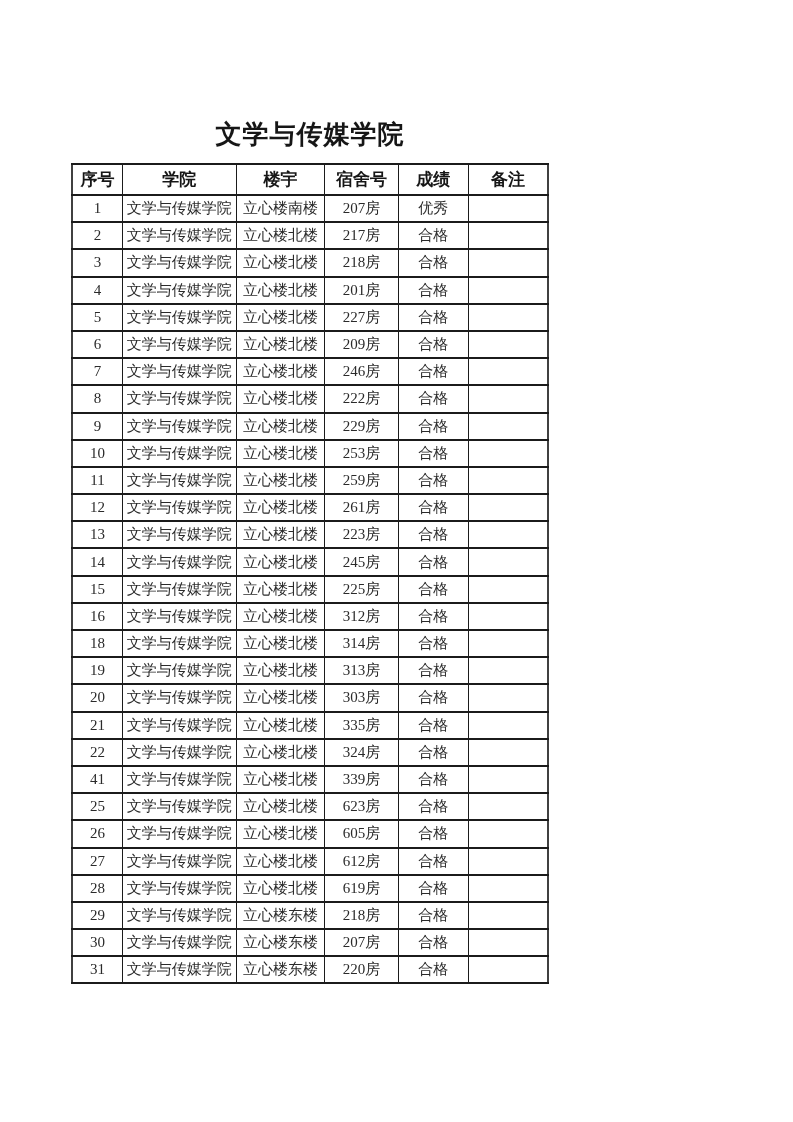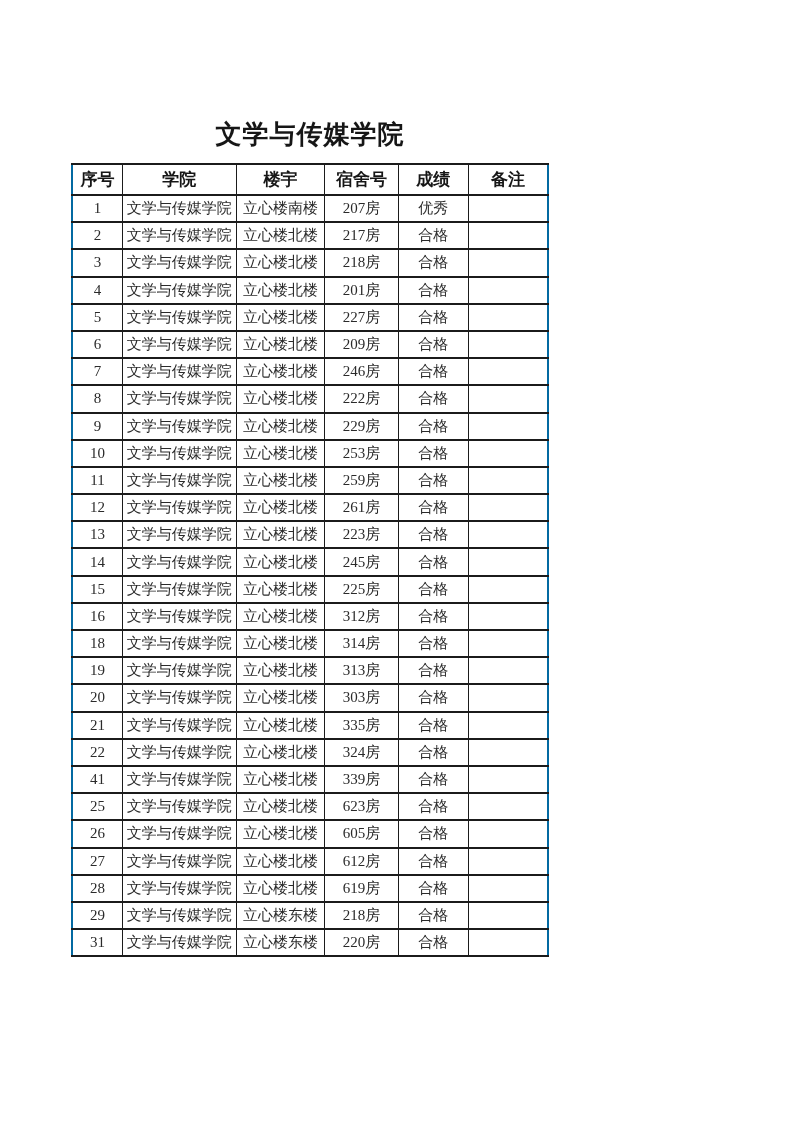--- a/index.html
+++ b/index.html
@@ -28,21 +28,21 @@
     text-align: center;
     font-size: 26px;
     font-weight: bold;
     letter-spacing: 1px;
     color: #161616;
   }
   table.grade-table {
     width: 100%;
     border-collapse: collapse;
     table-layout: fixed;
-    border: 2px solid #0369a1;
+    border: 2px solid #404040;
   }
   .grade-table th, .grade-table td {
     border-left: 1.5px solid #1b1b1b;
     border-right: 1.5px solid #1b1b1b;
     border-top: 2px solid #1b1b1b;
     border-bottom: 2px solid #1b1b1b;
     text-align: center;
     vertical-align: middle;
     padding: 0;
     overflow: hidden;
@@ -307,20 +307,28 @@
           </tr>
           <tr>
             <td>29</td>
             <td>文学与传媒学院</td>
             <td>立心楼东楼</td>
             <td>218房</td>
             <td>合格</td>
             <td></td>
           </tr>
           <tr>
+            <td>30</td>
+            <td>文学与传媒学院</td>
+            <td>立心楼东楼</td>
+            <td>207房</td>
+            <td>合格</td>
+            <td></td>
+          </tr>
+          <tr>
             <td>31</td>
             <td>文学与传媒学院</td>
             <td>立心楼东楼</td>
             <td>220房</td>
             <td>合格</td>
             <td></td>
           </tr>
         </tbody>
     </table>
   </div>

